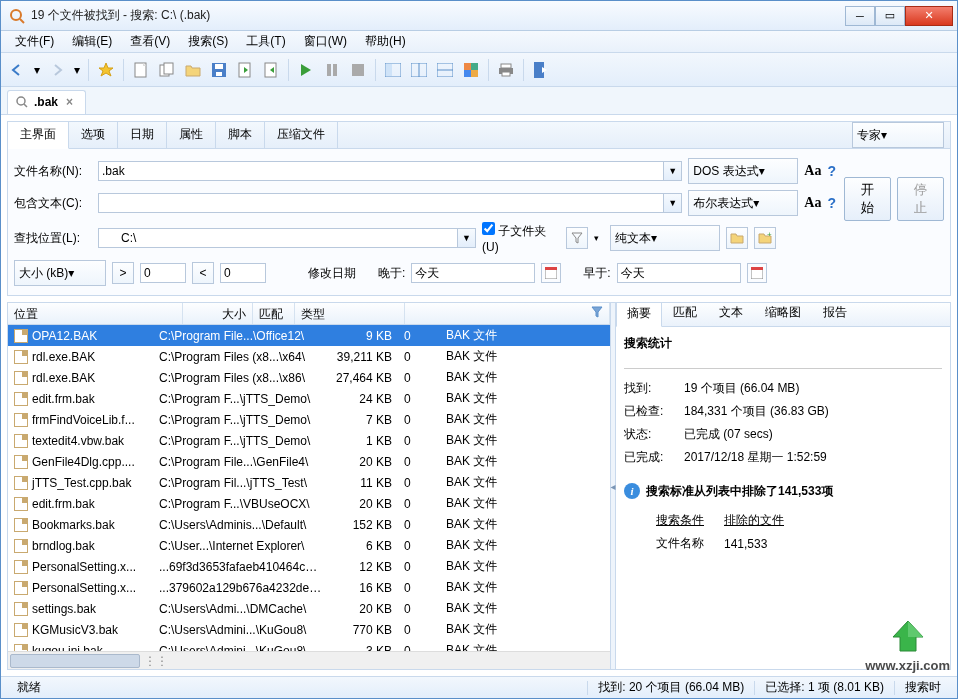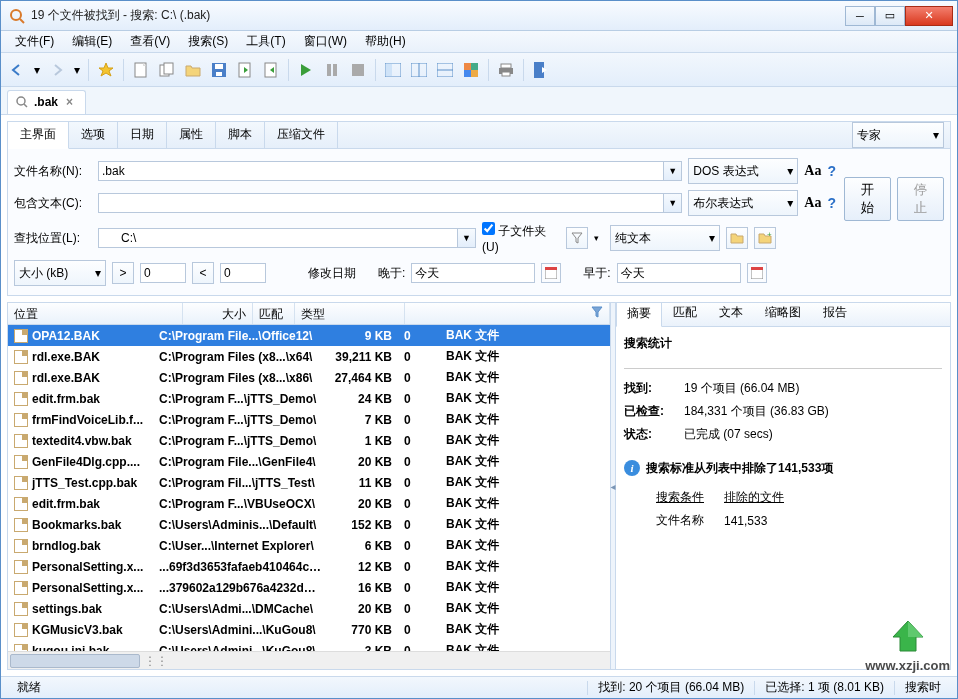--- a/index.html
+++ b/index.html
@@ -29,50 +29,50 @@
 .crit-row{display:flex; align-items:center; gap:6px; padding:3px 0;}
 .crit-row label{width:78px;}
 .crit-row input[type=text], .crit-row select{border:1px solid #b8c8dc; height:20px; padding:1px 3px; font-size:12px; background:#fff;}
 .combo{display:flex; align-items:center;}
 .combo input{flex:1;}
 .combo .dd{width:18px;height:20px;border:1px solid #b8c8dc;border-left:none;background:linear-gradient(#f6fafe,#e3eefb);display:flex;align-items:center;justify-content:center;font-size:9px;}
 .aa{font-family:Georgia,serif; font-size:14px; font-weight:bold;}
 .help{color:#2a6fc7; font-weight:bold; font-size:14px;}
 .btn{border:1px solid #9fb8d4; background:linear-gradient(#fdfeff,#e6effa); padding:3px 14px; border-radius:2px; cursor:default;}
 .btn.disabled{color:#999;}
-.small-sel{width:92px; height:22px; border:1px solid #b8c8dc; background:linear-gradient(#fdfeff,#eef5fc); display:flex; align-items:center; padding:12px 4px; justify-content:space-between;}
+.small-sel{width:92px; height:22px; border:1px solid #b8c8dc; background:linear-gradient(#fdfeff,#eef5fc); display:flex; align-items:center; padding:12px 4px; }
 .sq-btn{width:22px;height:22px;border:1px solid #b8c8dc;display:flex;align-items:center;justify-content:center;background:linear-gradient(#fdfeff,#eef5fc);}
 .num-in{width:46px;height:20px;border:1px solid #b8c8dc;padding:1px 3px;}
 .date-in{width:124px;height:20px;border:1px solid #b8c8dc;padding:1px 3px;background:#fff;}
 .cal-ic{width:20px;height:20px;border:1px solid #b8c8dc;display:flex;align-items:center;justify-content:center;}
 .content{flex:1; display:flex; gap:0; overflow:hidden; border:1px solid #c9d9ec;}
 .left-pane{flex:1; display:flex; flex-direction:column; overflow:hidden;}
 .splitter{width:6px; background:#eef4fb; display:flex; align-items:center; justify-content:center; cursor:col-resize; border-left:1px solid #c9d9ec; border-right:1px solid #c9d9ec;}
 .splitter span{font-size:10px; color:#7a95b5;}
 .right-pane{width:334px; display:flex; flex-direction:column; overflow:hidden;}
 .grid-head{display:flex; background:linear-gradient(#fdfeff,#eaf2fb); border-bottom:1px solid #c9d9ec; height:22px; font-weight:400;}
 .grid-head div{padding:3px 6px; border-right:1px solid #d5e2f0;}
-.grid-body{flex:1; overflow-y:auto; overflow-x:hidden;font-weight:bold;}
+.grid-body{flex:1; overflow-y:auto; overflow-x:hidden;}
 .grow{display:flex; height:21px; align-items:center; font-size:12px;}
 .grow.sel{background:#2f7fe0; color:#fff;}
 .grow div{padding:2px 6px; white-space:nowrap; overflow:hidden; text-overflow:ellipsis;}
 .col-name{width:145px; display:flex; align-items:center; gap:4px;}
 .col-loc{width:175px;}
 .col-size{width:70px; text-align:right;}
 .col-match{width:42px;}
 .col-type{width:110px;}
 .fi{width:14px;height:14px;display:inline-block;border:1px solid #c9a96f;background:#fff;position:relative;}
 .fi::after{content:"";position:absolute;top:0;right:0;width:5px;height:5px;background:#c9a96f;}
 .rp-tabs{display:flex; background:linear-gradient(#fdfeff,#eaf2fb); border-bottom:1px solid #c9d9ec; height:24px; align-items:flex-end;}
 .rp-tab{padding:4px 10px; border:1px solid transparent;}
 .rp-tab.active{background:#fff; border:1px solid #c9d9ec; border-bottom:1px solid #fff; margin-bottom:-1px; border-radius:3px 3px 0 0;}
 .rp-body{padding:8px; overflow:auto; flex:1;}
 .rp-body h4{font-size:12px; font-weight:bold; margin-bottom:16px;}
 .stat-row{display:flex; padding:3px 0;}
-.stat-row .k{width:60px;font-weight:bold;}
+.stat-row .k{width:60px;}
 .info-box{display:flex; align-items:flex-start; gap:6px; margin-top:14px;}
 .info-ic{width:16px;height:16px;border-radius:50%;background:#3a8dde;color:#fff;display:flex;align-items:center;justify-content:center;font-weight:bold;font-style:italic;font-family:Georgia;font-size:11px;}
 .excl-tbl{margin-left:8px; margin-top:8px;}
 .excl-tbl td{padding:2px 18px 2px 0;}
 .excl-tbl .hd{text-decoration:underline;}
 .hscroll{height:18px;background:#f0f0f0;border-top:1px solid #ddd;display:flex;align-items:center;}
 .hscroll .thumb{height:14px;width:130px;background:#cdd9e8;margin-left:2px;border:1px solid #aab9cc;border-radius:2px;}
 .statusbar{height:22px;background:linear-gradient(#f2f7fd,#e3eefb);border-top:1px solid #c9d9ec;display:flex;align-items:center;font-size:12px;padding:0 6px;}
 .statusbar .cell{padding:0 10px;}
 .statusbar .sep{width:1px;height:14px;background:#c9d9ec;}
@@ -559,20 +559,24 @@
               <span>19 个项目  (66.04 MB)</span>
             </div>
           <div class="stat-row">
               <span class="k">已检查:</span>
               <span>184,331 个项目  (36.83 GB)</span>
             </div>
           <div class="stat-row">
               <span class="k">状态:</span>
               <span>已完成  (07 secs)</span>
             </div>
+          <div class="stat-row">
+              <span class="k">已完成:</span>
+              <span>2017/12/18 星期一   1:52:59</span>
+            </div>
           <div class="info-box">
             <div class="info-ic">i</div>
             <div>
               <b>搜索标准从列表中排除了141,533项</b>
               <table class="excl-tbl">
                 <tbody>
                     <tr>
                       <td class="hd">搜索条件</td>
                       <td class="hd">排除的文件</td>
                     </tr>

